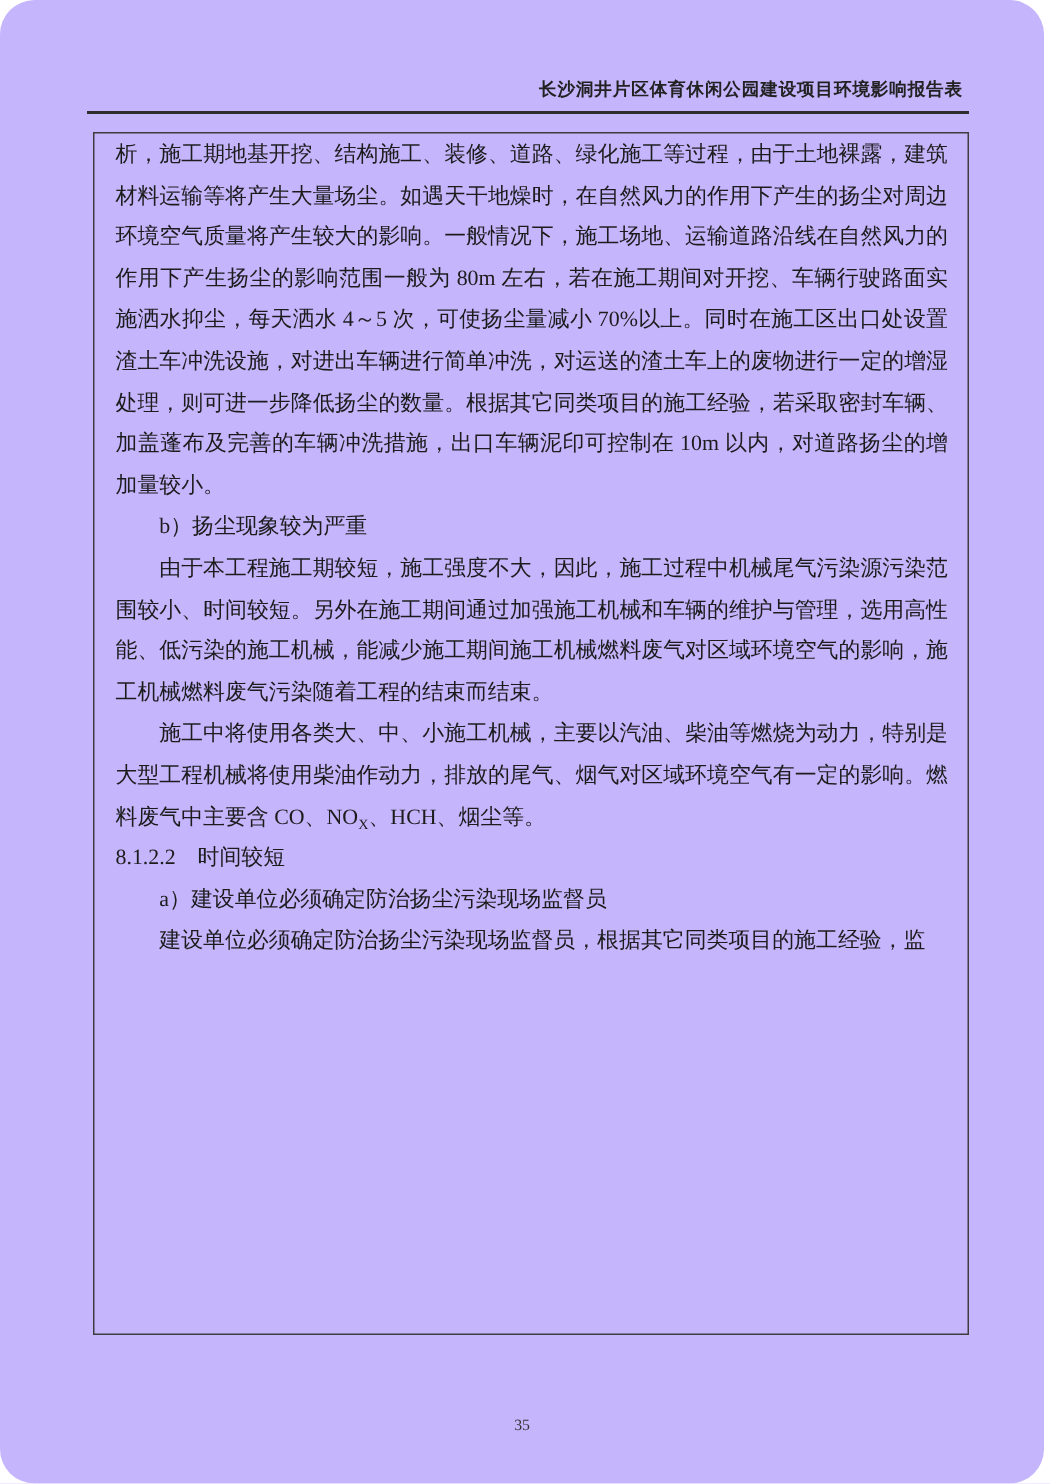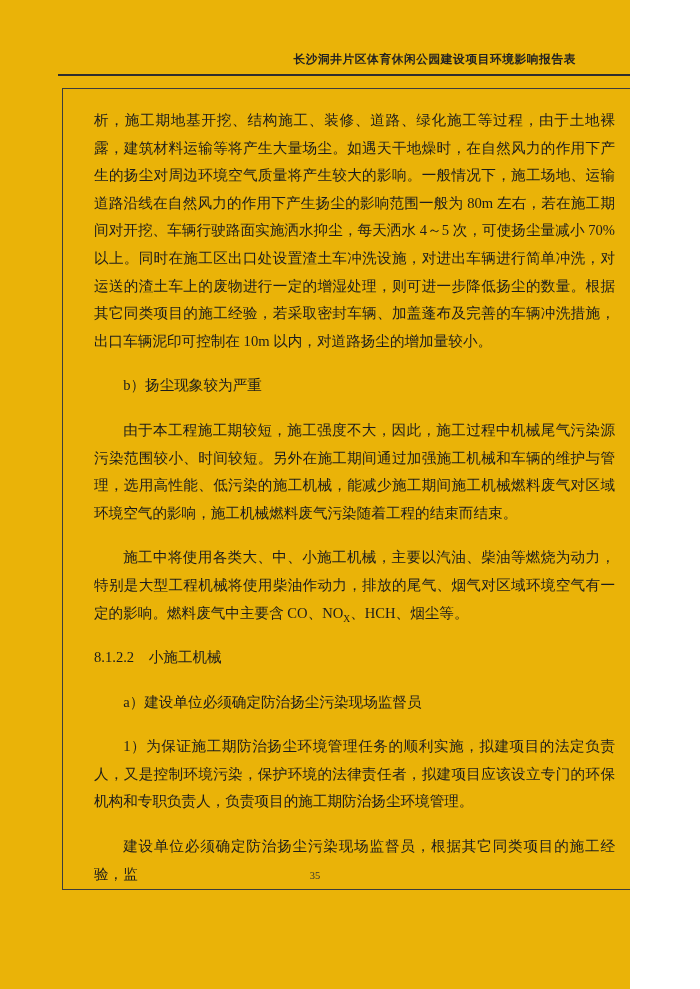--- a/index.html
+++ b/index.html
@@ -2,26 +2,27 @@
 <html><head>
 <meta charset="utf-8">
 <style>
   html, body {
     margin: 0;
     padding: 0;
     background: #ffffff;
   }
   .page {
     position: relative;
-    width: 630px;
+    width: 696px;
     height: 989px;
-    background: #eab308;
+    background: #c4b5fd;
     font-family: "Liberation Serif", "DejaVu Serif", serif;
     color: #1c1c1c;
     overflow: hidden;
+    border-radius: 23px;
   }
   .header-title {
     position: absolute;
     top: 52px;
     right: 54px;
     font-size: 11.7px;
     font-weight: 600;
     letter-spacing: 0.6px;
     color: #222;
     white-space: nowrap;
@@ -39,36 +40,36 @@
     top: 88px;
     left: 62px;
     width: 584px;
     height: 802px;
     border: 1.5px solid #3d3d3d;
     box-sizing: border-box;
     padding: 1px 13px 0 14px;
     overflow: hidden;
   }
   .para {
-    margin: 17px;
+    margin: 0;
     font-size: 14.6px;
     line-height: 27.6px;
     text-align: justify;
     word-break: break-all;
   }
   .para.indent {
     text-indent: 2em;
   }
   .para sub {
     font-size: 9.5px;
     line-height: 0;
   }
   .page-number {
     position: absolute;
-    top: 870px;
+    top: 945px;
     left: 0;
     width: 100%;
     text-align: center;
     font-size: 10.5px;
     color: #333;
   }
 </style>
 </head>
 <body>
 
@@ -76,21 +77,20 @@
 
   <div class="header-title">长沙洞井片区体育休闲公园建设项目环境影响报告表</div>
 
   <div class="header-rule"></div>
 
   <div class="content-box">
     <p class="para">析，施工期地基开挖、结构施工、装修、道路、绿化施工等过程，由于土地裸露，建筑材料运输等将产生大量场尘。如遇天干地燥时，在自然风力的作用下产生的扬尘对周边环境空气质量将产生较大的影响。一般情况下，施工场地、运输道路沿线在自然风力的作用下产生扬尘的影响范围一般为 80m 左右，若在施工期间对开挖、车辆行驶路面实施洒水抑尘，每天洒水 4～5 次，可使扬尘量减小 70%以上。同时在施工区出口处设置渣土车冲洗设施，对进出车辆进行简单冲洗，对运送的渣土车上的废物进行一定的增湿处理，则可进一步降低扬尘的数量。根据其它同类项目的施工经验，若采取密封车辆、加盖蓬布及完善的车辆冲洗措施，出口车辆泥印可控制在 10m 以内，对道路扬尘的增加量较小。</p>
     <p class="para indent">b）扬尘现象较为严重</p>
     <p class="para indent">由于本工程施工期较短，施工强度不大，因此，施工过程中机械尾气污染源污染范围较小、时间较短。另外在施工期间通过加强施工机械和车辆的维护与管理，选用高性能、低污染的施工机械，能减少施工期间施工机械燃料废气对区域环境空气的影响，施工机械燃料废气污染随着工程的结束而结束。</p>
     <p class="para indent"><span>施工中将使用各类大、中、小施工机械，主要以汽油、柴油等燃烧为动力，特别是大型工程机械将使用柴油作动力，排放的尾气、烟气对区域环境空气有一定的影响。燃料废气中主要含 CO、NO</span><sub>X</sub><span>、HCH、烟尘等。</span></p>
-    <p class="para">8.1.2.2　小施工机械</p>
+    <p class="para">8.1.2.2　时间较短</p>
     <p class="para indent">a）建设单位必须确定防治扬尘污染现场监督员</p>
-    <p class="para indent">1）为保证施工期防治扬尘环境管理任务的顺利实施，拟建项目的法定负责人，又是控制环境污染，保护环境的法律责任者，拟建项目应该设立专门的环保机构和专职负责人，负责项目的施工期防治扬尘环境管理。</p>
     <p class="para indent">建设单位必须确定防治扬尘污染现场监督员，根据其它同类项目的施工经验，监</p>
   </div>
 
   <div class="page-number">35</div>
 
 </div>
 
 </body></html>

